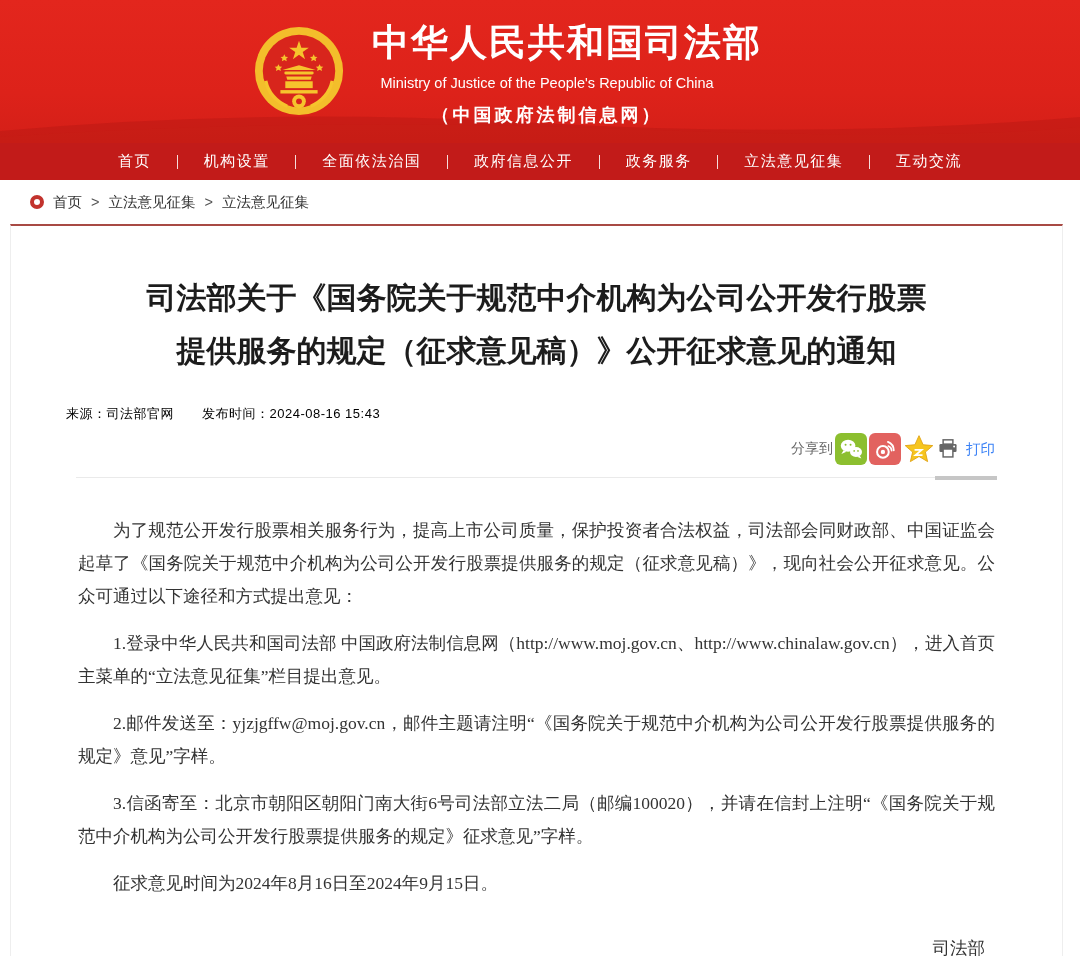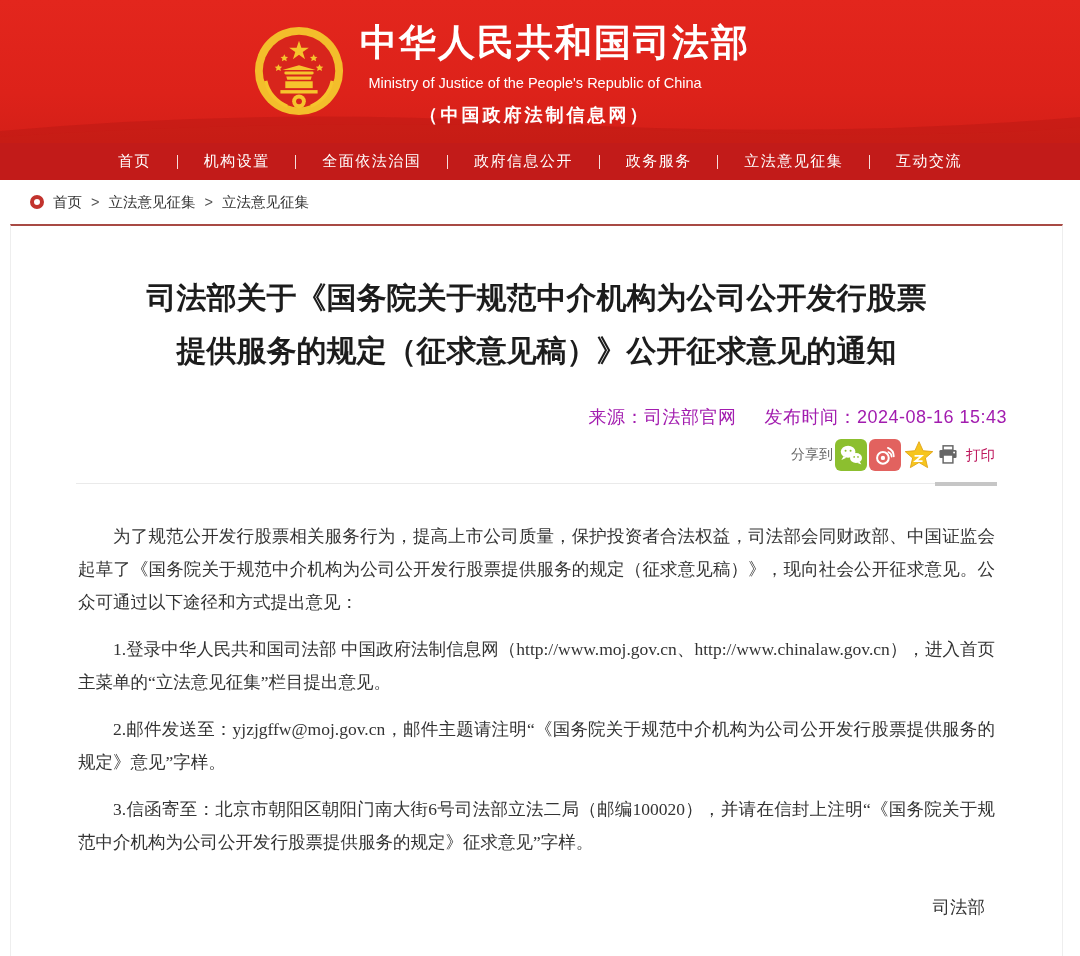--- a/index.html
+++ b/index.html
@@ -12,21 +12,21 @@
 
   
   .site-header {
     position: relative;
     height: 143px;
     background: linear-gradient(180deg, #e3261d 0%, #dd221a 65%, #d41f18 100%);
     overflow: hidden;
   }
   .header-waves { position: absolute; left: 0; bottom: 0; width: 1080px; height: 46px; }
   .emblem-wrap { position: absolute; left: 252px; top: 24px; width: 94px; height: 94px; }
-  .header-text { position: absolute; left: 360px; top: 18px; width: 350px; text-align: center; color: #fff; }
+  .header-text { position: absolute; left: 372px; top: 18px; width: 350px; text-align: center; color: #fff; }
   .site-title {
     margin: 0; font-size: 37px; font-weight: bold; letter-spacing: 2px;
     color: #fff; white-space: nowrap; font-family: "Liberation Sans", sans-serif;
   }
   .site-sub-en { margin-top: 7px; font-size: 14.5px; color: #fff; white-space: nowrap; }
   .site-sub-cn { margin-top: 12px; font-size: 18px; font-weight: bold; letter-spacing: 3px; color: #fff; }
 
   
   .main-nav {
     height: 37px; background: #c21b19;
@@ -60,39 +60,39 @@
     border-left: 1px solid #eeeeee;
     border-right: 1px solid #eeeeee;
     padding: 0 55px;
   }
   .article-title {
     margin: 46px 0 28px; text-align: center;
     font-size: 30px; font-weight: bold; color: #1c1c1c; line-height: 1.75;
     font-family: "Liberation Sans", sans-serif;
   }
   .article-meta {
-    text-align: right; font-size: 18px; color: #a21caf; letter-spacing: 0.5px;
+    text-align: left; font-size: 13px; color: #000000; letter-spacing: 0.5px;
   }
   .meta-gap { display: inline-block; width: 28px; }
 
   .share-row {
     display: flex; justify-content: flex-end; align-items: center;
     gap: 2px; margin-top: 8px; height: 36px; padding-right: 12px;
     font-size: 14px; color: #666;
   }
   .share-icon {
     width: 32px; height: 32px; border-radius: 6px; display: inline-flex;
     align-items: center; justify-content: center; cursor: pointer;
   }
   .share-icon.wechat { background: #8cbf2f; }
   .share-icon.weibo  { background: #e2625f; }
   .share-icon.star   { background: transparent; }
   .print-btn {
     display: inline-flex; align-items: center; gap: 7px;
-    color: #be185d; cursor: pointer; text-decoration: none; font-size: 14.5px;
+    color: #3b82f6; cursor: pointer; text-decoration: none; font-size: 14.5px;
   }
 
   .divider { position: relative; height: 1px; background: #eaeaea; margin: 10px 10px 0; }
   .divider-thumb { position: absolute; right: 0; top: -1px; width: 62px; height: 4px; background: #c6c6c6; }
 
   
   .article-body { margin-top: 36px; padding-bottom: 20px; }
   .article-body p {
     font-family: "Liberation Serif", "DejaVu Serif", serif;
     font-size: 17.5px; line-height: 33px; color: #333;
@@ -212,16 +212,17 @@
 
   <div class="divider">
     <span class="divider-thumb"></span>
   </div>
 
   <div class="article-body">
     <p>为了规范公开发行股票相关服务行为，提高上市公司质量，保护投资者合法权益，司法部会同财政部、中国证监会起草了《国务院关于规范中介机构为公司公开发行股票提供服务的规定（征求意见稿）》，现向社会公开征求意见。公众可通过以下途径和方式提出意见：</p>
     <p>1.登录中华人民共和国司法部 中国政府法制信息网（http://www.moj.gov.cn、http://www.chinalaw.gov.cn），进入首页主菜单的“立法意见征集”栏目提出意见。</p>
     <p>2.邮件发送至：yjzjgffw@moj.gov.cn，邮件主题请注明“《国务院关于规范中介机构为公司公开发行股票提供服务的规定》意见”字样。</p>
     <p>3.信函寄至：北京市朝阳区朝阳门南大街6号司法部立法二局（邮编100020），并请在信封上注明“《国务院关于规范中介机构为公司公开发行股票提供服务的规定》征求意见”字样。</p>
+    <p>征求意见时间为2024年8月16日至2024年9月15日。</p>
     <p class="signature">司法部</p>
 
   </div>
 </main>
 
 </body></html>

